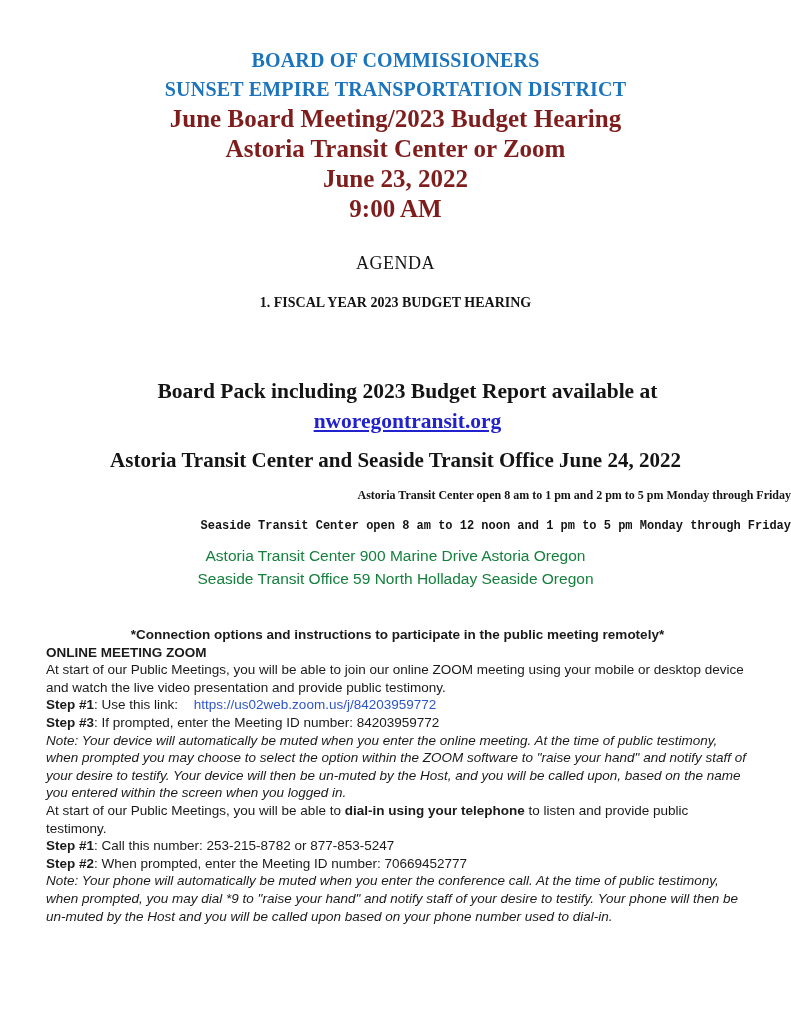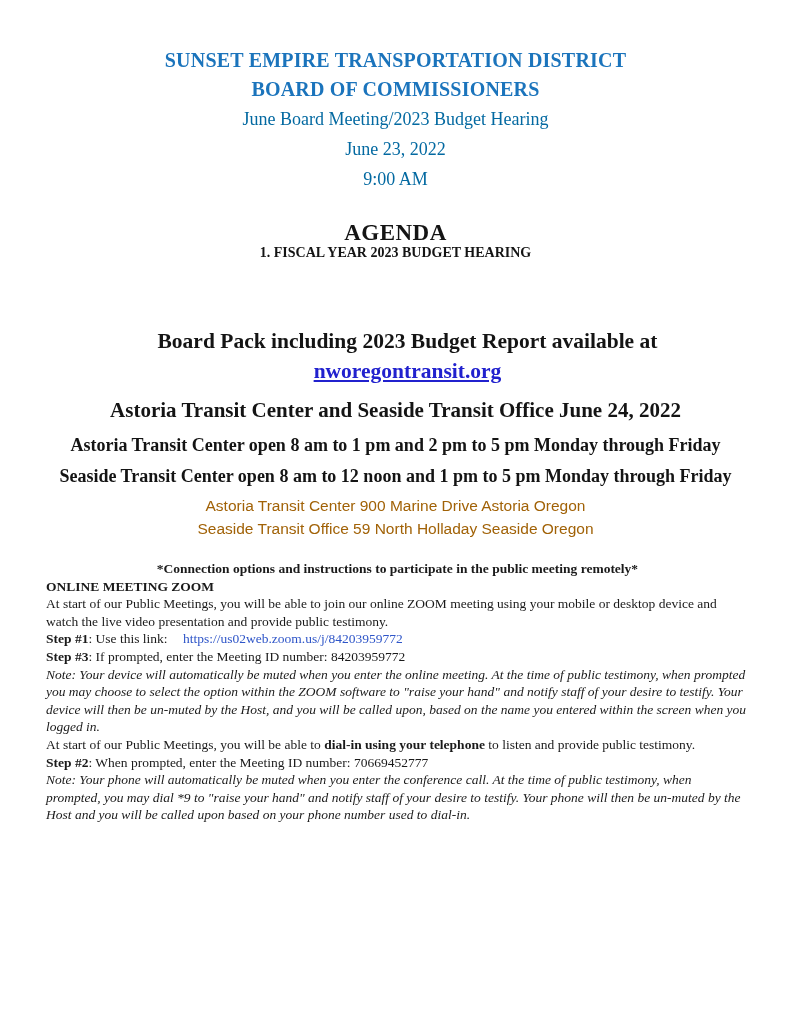--- a/index.html
+++ b/index.html
@@ -14,57 +14,58 @@
     width:791px;height:1024px;margin:0 auto;background:#ffffff;
     color:var(--ink);overflow:hidden;position:relative;
     font-family:"Liberation Serif","DejaVu Serif",serif;
   }
   
   .header{padding-top:46px;text-align:center;}
   .org-line{
     color:var(--header-blue);font-weight:bold;font-size:20px;line-height:29px;
     letter-spacing:.2px;
   }
-  .title-line{font-weight:normal;font-size:18px;line-height:30px;color:#0369a1;}
+  .title-line{font-weight:bold;font-size:25px;line-height:30px;color:#7f1d1d;}
   
-  .agenda-heading{margin-top:28px;text-align:center;font-weight:bold;font-size:23px;line-height:22px;letter-spacing:.5px;}
-  .agenda-item{text-align:center;font-weight:bold;font-size:14px;line-height:18px;}
+  .agenda-heading{margin-top:28px;text-align:center;font-weight:normal;font-size:18px;line-height:22px;letter-spacing:.5px;}
+  .agenda-item{margin-top:20px;text-align:center;font-weight:bold;font-size:14px;line-height:18px;}
   
   .board-pack{margin-top:64px;text-align:center;font-weight:bold;font-size:21.5px;line-height:30px;padding-left:24px;}
   .board-pack-link{color:var(--link-blue);text-decoration:underline;cursor:pointer;}
   
   .avail-heading{margin-top:10px;text-align:center;font-weight:bold;font-size:21px;line-height:28px;}
-  .hours-line{text-align:center;font-weight:bold;font-size:18px;line-height:22px;}
+  .hours-line{text-align:right;font-weight:bold;font-size:12px;line-height:22px;}
   .hours-line.first{margin-top:10px;}
-  .hours-line.second{margin-top:9px;}
+  .hours-line.second{margin-top:9px;font-family:Liberation Mono, monospace;}
   .addresses{margin-top:7px;text-align:center;
     font-family:"Liberation Sans","DejaVu Sans",sans-serif;
-    font-size:15.5px;line-height:23px;color:#a16207;}
+    font-size:15.5px;line-height:23px;color:#15803d;}
   
   .remote{
-    margin-top:20px;padding:0 42px 0 46px;
-    font-family:Liberation Serif, serif;
+    margin-top:36px;padding:0 42px 0 46px;
+    font-family:Liberation Sans, sans-serif;
     font-size:13.5px;line-height:17.6px;color:#1a1a1a;
   }
   .remote-heading{text-align:center;font-weight:bold;}
   .section-heading-bold{font-weight:bold;}
   .step-label{font-weight:bold;}
   .bold-inline{font-weight:bold;}
   .note{font-style:italic;}
   .zoom-url{color:var(--url-blue);text-decoration:none;cursor:pointer;padding-left:12px;}
 </style>
 </head>
 <body>
 
 <div class="page">
 
   <div class="header">
+    <div class="org-line">BOARD OF COMMISSIONERS</div>
     <div class="org-line">SUNSET EMPIRE TRANSPORTATION DISTRICT</div>
-    <div class="org-line">BOARD OF COMMISSIONERS</div>
     <div class="title-line">June Board Meeting/2023 Budget Hearing</div>
+    <div class="title-line">Astoria Transit Center or Zoom</div>
     <div class="title-line">June 23, 2022</div>
     <div class="title-line">9:00 AM</div>
   </div>
 
   <div class="agenda-heading">AGENDA</div>
   <div class="agenda-item">1. FISCAL YEAR 2023 BUDGET HEARING</div>
 
   <div class="board-pack">
     <div>Board Pack including 2023 Budget Report available at</div>
     <div><a class="board-pack-link">nworegontransit.org</a></div>
@@ -82,17 +83,18 @@
   <div class="remote">
     <div class="remote-heading">*Connection options and instructions to participate in the public meeting remotely*</div>
 
     <div class="section-heading-bold">ONLINE MEETING ZOOM</div>
     <div>At start of our Public Meetings, you will be able to join our online ZOOM meeting using your mobile or desktop device and watch the live video presentation and provide public testimony.</div>
     <div><span class="step-label">Step #1</span><span>: Use this link: </span><a class="zoom-url">https://us02web.zoom.us/j/84203959772</a></div>
     <div><span class="step-label">Step #3</span><span>: If prompted, enter the Meeting ID number: 84203959772</span></div>
     <div class="note">Note: Your device will automatically be muted when you enter the online meeting. At the time of public testimony, when prompted you may choose to select the option within the ZOOM software to "raise your hand" and notify staff of your desire to testify. Your device will then be un-muted by the Host, and you will be called upon, based on the name you entered within the screen when you logged in.</div>
 
     <div><span>At start of our Public Meetings, you will be able to </span><span class="bold-inline">dial-in using your telephone</span><span> to listen and provide public testimony.</span></div>
+    <div><span class="step-label">Step #1</span><span>: Call this number: 253-215-8782 or 877-853-5247</span></div>
     <div><span class="step-label">Step #2</span><span>: When prompted, enter the Meeting ID number: 70669452777</span></div>
     <div class="note">Note: Your phone will automatically be muted when you enter the conference call. At the time of public testimony, when prompted, you may dial *9 to "raise your hand" and notify staff of your desire to testify. Your phone will then be un-muted by the Host and you will be called upon based on your phone number used to dial-in.</div>
   </div>
 
 </div>
 
 </body></html>

